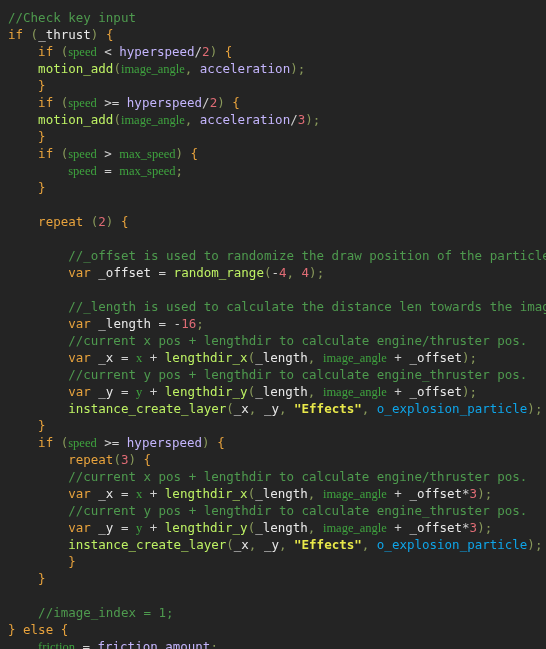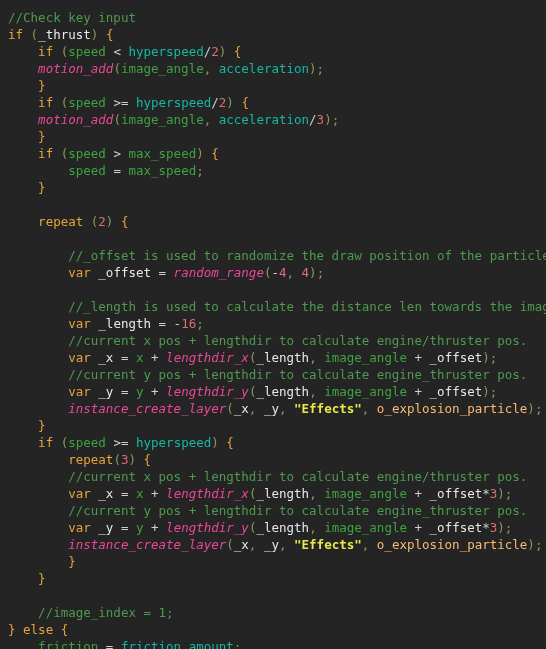--- a/index.html
+++ b/index.html
@@ -39,27 +39,27 @@
   .ln {
     display: block;
     height: 17px;
     white-space: pre;
   }
   
   .t-comment  { color: #4e9a4e; }
   .t-keyword  { color: #e8a33d; font-weight: normal; }
   .t-brace    { color: #e8a33d; }
   .t-punct    { color: #8a9a5b; }
-  .t-builtin  { color: #3fa33f; }
-  .t-macro    { color: #14b8a6; }
-  .t-func     { color: #ec4899; font-style: italic; }
+  .t-builtin  { color: #3fa33f; font-family: Liberation Serif, serif; }
+  .t-macro    { color: #c4b5fd; }
+  .t-func     { color: #bef264; }
   .t-local    { color: #e8e8e8; font-weight: normal; }
   .t-num      { color: #e06c75; }
   .t-string   { color: #e8e84a; font-weight: bold; }
-  .t-asset    { color: #fdba74; }
+  .t-asset    { color: #0ea5e9; }
   .t-op       { color: #cfcfcf; }
   .t-plain    { color: #d8d8d8; }
 </style>
 </head>
 <body>
 
 <div id="editor">
   <div id="code"><span class="ln"><span class="t-comment">//Check key input</span></span><span class="ln"><span class="t-keyword">if</span><span class="t-plain"> </span><span class="t-punct">(</span><span class="t-local">_thrust</span><span class="t-punct">)</span><span class="t-plain"> </span><span class="t-brace">{</span></span><span class="ln"><span class="t-plain">    </span><span class="t-keyword">if</span><span class="t-plain"> </span><span class="t-punct">(</span><span class="t-builtin">speed</span><span class="t-plain"> </span><span class="t-op">&lt;</span><span class="t-plain"> </span><span class="t-macro">hyperspeed</span><span class="t-op">/</span><span class="t-num">2</span><span class="t-punct">)</span><span class="t-plain"> </span><span class="t-brace">{</span></span><span class="ln"><span class="t-plain">    </span><span class="t-func">motion_add</span><span class="t-punct">(</span><span class="t-builtin">image_angle</span><span class="t-punct">,</span><span class="t-plain"> </span><span class="t-macro">acceleration</span><span class="t-punct">)</span><span class="t-punct">;</span></span><span class="ln"><span class="t-plain">    </span><span class="t-brace">}</span></span><span class="ln"><span class="t-plain">    </span><span class="t-keyword">if</span><span class="t-plain"> </span><span class="t-punct">(</span><span class="t-builtin">speed</span><span class="t-plain"> </span><span class="t-op">&gt;=</span><span class="t-plain"> </span><span class="t-macro">hyperspeed</span><span class="t-op">/</span><span class="t-num">2</span><span class="t-punct">)</span><span class="t-plain"> </span><span class="t-brace">{</span></span><span class="ln"><span class="t-plain">    </span><span class="t-func">motion_add</span><span class="t-punct">(</span><span class="t-builtin">image_angle</span><span class="t-punct">,</span><span class="t-plain"> </span><span class="t-macro">acceleration</span><span class="t-op">/</span><span class="t-num">3</span><span class="t-punct">)</span><span class="t-punct">;</span></span><span class="ln"><span class="t-plain">    </span><span class="t-brace">}</span></span><span class="ln"><span class="t-plain">    </span><span class="t-keyword">if</span><span class="t-plain"> </span><span class="t-punct">(</span><span class="t-builtin">speed</span><span class="t-plain"> </span><span class="t-op">&gt;</span><span class="t-plain"> </span><span class="t-builtin">max_speed</span><span class="t-punct">)</span><span class="t-plain"> </span><span class="t-brace">{</span></span><span class="ln"><span class="t-plain">        </span><span class="t-builtin">speed</span><span class="t-plain"> </span><span class="t-op">=</span><span class="t-plain"> </span><span class="t-builtin">max_speed</span><span class="t-punct">;</span></span><span class="ln"><span class="t-plain">    </span><span class="t-brace">}</span></span><span class="ln">&nbsp;</span><span class="ln"><span class="t-plain">    </span><span class="t-keyword">repeat</span><span class="t-plain"> </span><span class="t-punct">(</span><span class="t-num">2</span><span class="t-punct">)</span><span class="t-plain"> </span><span class="t-brace">{</span></span><span class="ln">&nbsp;</span><span class="ln"><span class="t-plain">        </span><span class="t-comment">//_offset is used to randomize the draw position of the particle effects</span></span><span class="ln"><span class="t-plain">        </span><span class="t-keyword">var</span><span class="t-plain"> </span><span class="t-local">_offset</span><span class="t-plain"> </span><span class="t-op">=</span><span class="t-plain"> </span><span class="t-func">random_range</span><span class="t-punct">(</span><span class="t-op">-</span><span class="t-num">4</span><span class="t-punct">,</span><span class="t-plain"> </span><span class="t-num">4</span><span class="t-punct">)</span><span class="t-punct">;</span></span><span class="ln">&nbsp;</span><span class="ln"><span class="t-plain">        </span><span class="t-comment">//_length is used to calculate the distance len towards the image_angle</span></span><span class="ln"><span class="t-plain">        </span><span class="t-keyword">var</span><span class="t-plain"> </span><span class="t-local">_length</span><span class="t-plain"> </span><span class="t-op">=</span><span class="t-plain"> </span><span class="t-op">-</span><span class="t-num">16</span><span class="t-punct">;</span></span><span class="ln"><span class="t-plain">        </span><span class="t-comment">//current x pos + lengthdir to calculate engine/thruster pos.</span></span><span class="ln"><span class="t-plain">        </span><span class="t-keyword">var</span><span class="t-plain"> </span><span class="t-local">_x</span><span class="t-plain"> </span><span class="t-op">=</span><span class="t-plain"> </span><span class="t-builtin">x</span><span class="t-plain"> </span><span class="t-op">+</span><span class="t-plain"> </span><span class="t-func">lengthdir_x</span><span class="t-punct">(</span><span class="t-local">_length</span><span class="t-punct">,</span><span class="t-plain"> </span><span class="t-builtin">image_angle</span><span class="t-plain"> </span><span class="t-op">+</span><span class="t-plain"> </span><span class="t-local">_offset</span><span class="t-punct">)</span><span class="t-punct">;</span></span><span class="ln"><span class="t-plain">        </span><span class="t-comment">//current y pos + lengthdir to calculate engine_thruster pos.</span></span><span class="ln"><span class="t-plain">        </span><span class="t-keyword">var</span><span class="t-plain"> </span><span class="t-local">_y</span><span class="t-plain"> </span><span class="t-op">=</span><span class="t-plain"> </span><span class="t-builtin">y</span><span class="t-plain"> </span><span class="t-op">+</span><span class="t-plain"> </span><span class="t-func">lengthdir_y</span><span class="t-punct">(</span><span class="t-local">_length</span><span class="t-punct">,</span><span class="t-plain"> </span><span class="t-builtin">image_angle</span><span class="t-plain"> </span><span class="t-op">+</span><span class="t-plain"> </span><span class="t-local">_offset</span><span class="t-punct">)</span><span class="t-punct">;</span></span><span class="ln"><span class="t-plain">        </span><span class="t-func">instance_create_layer</span><span class="t-punct">(</span><span class="t-local">_x</span><span class="t-punct">,</span><span class="t-plain"> </span><span class="t-local">_y</span><span class="t-punct">,</span><span class="t-plain"> </span><span class="t-string">"Effects"</span><span class="t-punct">,</span><span class="t-plain"> </span><span class="t-asset">o_explosion_particle</span><span class="t-punct">)</span><span class="t-punct">;</span></span><span class="ln"><span class="t-plain">    </span><span class="t-brace">}</span></span><span class="ln"><span class="t-plain">    </span><span class="t-keyword">if</span><span class="t-plain"> </span><span class="t-punct">(</span><span class="t-builtin">speed</span><span class="t-plain"> </span><span class="t-op">&gt;=</span><span class="t-plain"> </span><span class="t-macro">hyperspeed</span><span class="t-punct">)</span><span class="t-plain"> </span><span class="t-brace">{</span></span><span class="ln"><span class="t-plain">        </span><span class="t-keyword">repeat</span><span class="t-punct">(</span><span class="t-num">3</span><span class="t-punct">)</span><span class="t-plain"> </span><span class="t-brace">{</span></span><span class="ln"><span class="t-plain">        </span><span class="t-comment">//current x pos + lengthdir to calculate engine/thruster pos.</span></span><span class="ln"><span class="t-plain">        </span><span class="t-keyword">var</span><span class="t-plain"> </span><span class="t-local">_x</span><span class="t-plain"> </span><span class="t-op">=</span><span class="t-plain"> </span><span class="t-builtin">x</span><span class="t-plain"> </span><span class="t-op">+</span><span class="t-plain"> </span><span class="t-func">lengthdir_x</span><span class="t-punct">(</span><span class="t-local">_length</span><span class="t-punct">,</span><span class="t-plain"> </span><span class="t-builtin">image_angle</span><span class="t-plain"> </span><span class="t-op">+</span><span class="t-plain"> </span><span class="t-local">_offset</span><span class="t-op">*</span><span class="t-num">3</span><span class="t-punct">)</span><span class="t-punct">;</span></span><span class="ln"><span class="t-plain">        </span><span class="t-comment">//current y pos + lengthdir to calculate engine_thruster pos.</span></span><span class="ln"><span class="t-plain">        </span><span class="t-keyword">var</span><span class="t-plain"> </span><span class="t-local">_y</span><span class="t-plain"> </span><span class="t-op">=</span><span class="t-plain"> </span><span class="t-builtin">y</span><span class="t-plain"> </span><span class="t-op">+</span><span class="t-plain"> </span><span class="t-func">lengthdir_y</span><span class="t-punct">(</span><span class="t-local">_length</span><span class="t-punct">,</span><span class="t-plain"> </span><span class="t-builtin">image_angle</span><span class="t-plain"> </span><span class="t-op">+</span><span class="t-plain"> </span><span class="t-local">_offset</span><span class="t-op">*</span><span class="t-num">3</span><span class="t-punct">)</span><span class="t-punct">;</span></span><span class="ln"><span class="t-plain">        </span><span class="t-func">instance_create_layer</span><span class="t-punct">(</span><span class="t-local">_x</span><span class="t-punct">,</span><span class="t-plain"> </span><span class="t-local">_y</span><span class="t-punct">,</span><span class="t-plain"> </span><span class="t-string">"Effects"</span><span class="t-punct">,</span><span class="t-plain"> </span><span class="t-asset">o_explosion_particle</span><span class="t-punct">)</span><span class="t-punct">;</span></span><span class="ln"><span class="t-plain">        </span><span class="t-brace">}</span></span><span class="ln"><span class="t-plain">    </span><span class="t-brace">}</span></span><span class="ln">&nbsp;</span><span class="ln"><span class="t-plain">    </span><span class="t-comment">//image_index = 1;</span></span><span class="ln"><span class="t-brace">}</span><span class="t-plain"> </span><span class="t-keyword">else</span><span class="t-plain"> </span><span class="t-brace">{</span></span><span class="ln"><span class="t-plain">    </span><span class="t-builtin">friction</span><span class="t-plain"> </span><span class="t-op">=</span><span class="t-plain"> </span><span class="t-macro">friction_amount</span><span class="t-punct">;</span></span><span class="ln"><span class="t-plain">    </span><span class="t-comment">//image_index = 0;</span></span></div>
 </div>
 

